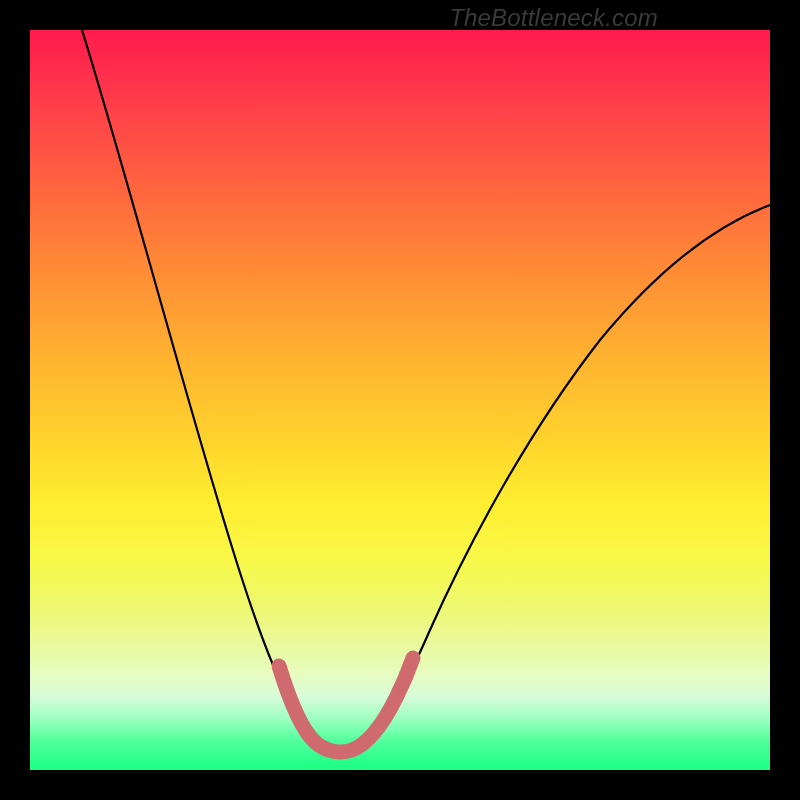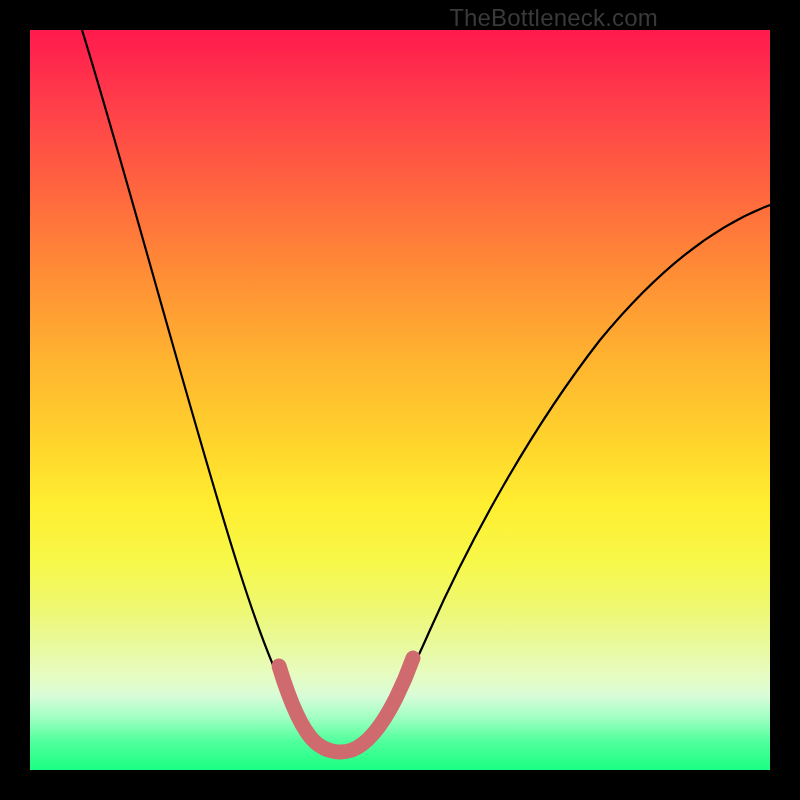--- a/index.html
+++ b/index.html
@@ -11,20 +11,21 @@
     font-family: Arial, Helvetica, sans-serif;
     overflow: hidden;
   }
   .frame {
     position: absolute;
     left: 0;
     top: 0;
     width: 668px;
     height: 800px;
     background: #000;
+    font-style: italic;
   }
   .plot-area {
     position: absolute;
     left: 30px;
     top: 30px;
     width: 740px;
     height: 740px;
     overflow: hidden;
     background: linear-gradient(
       to bottom,

